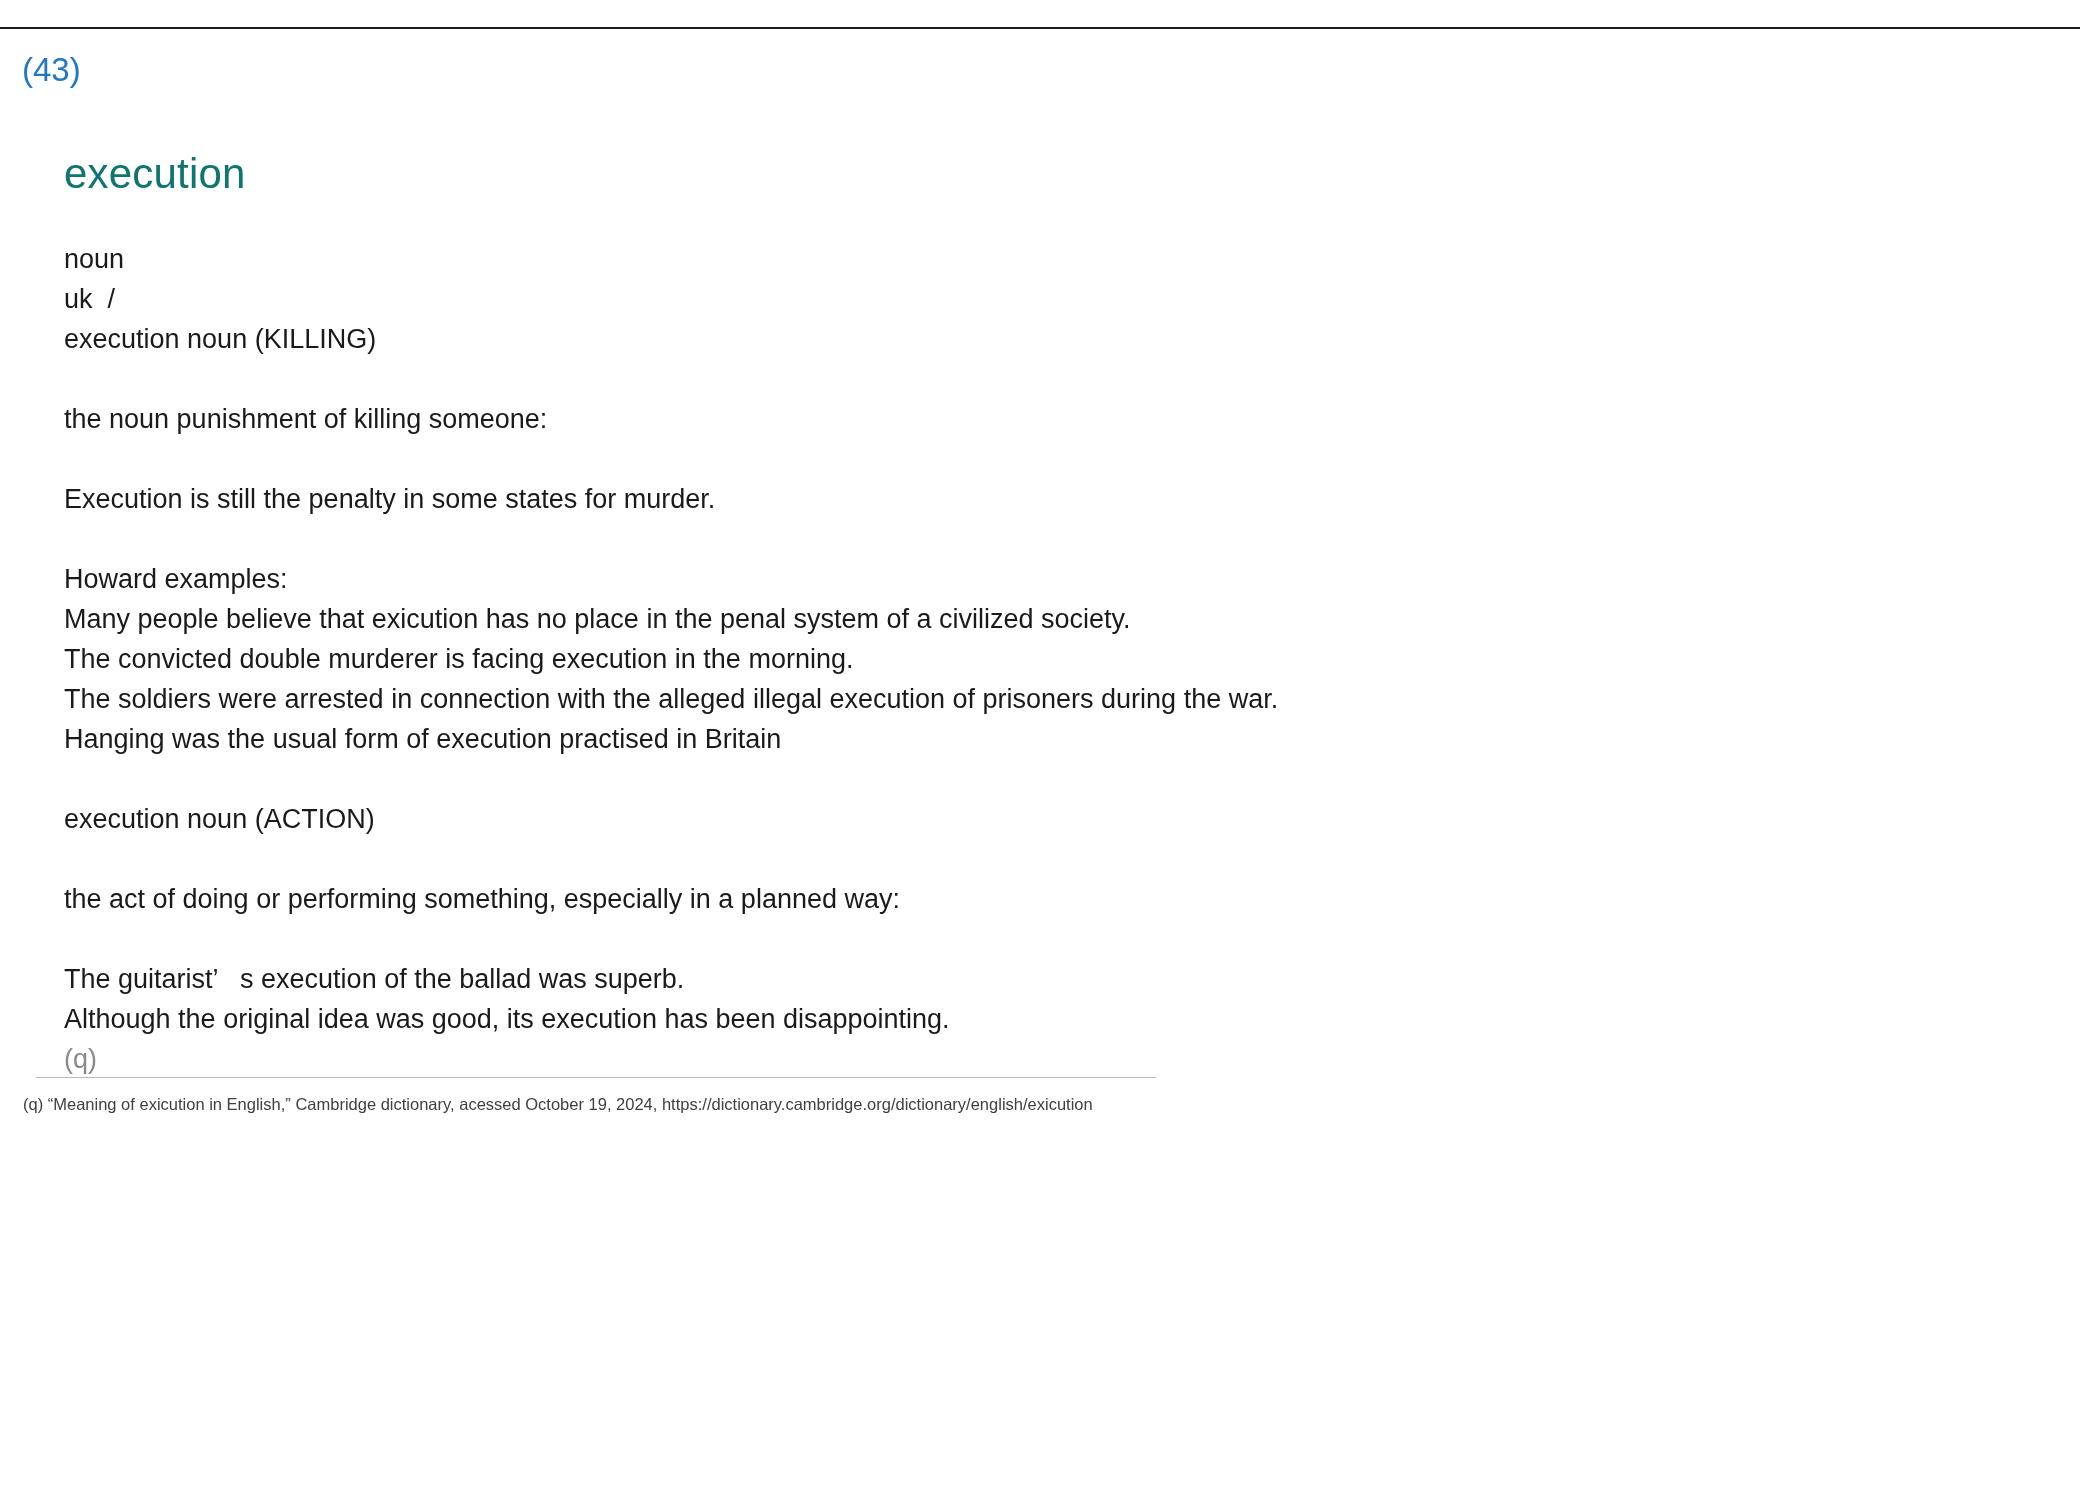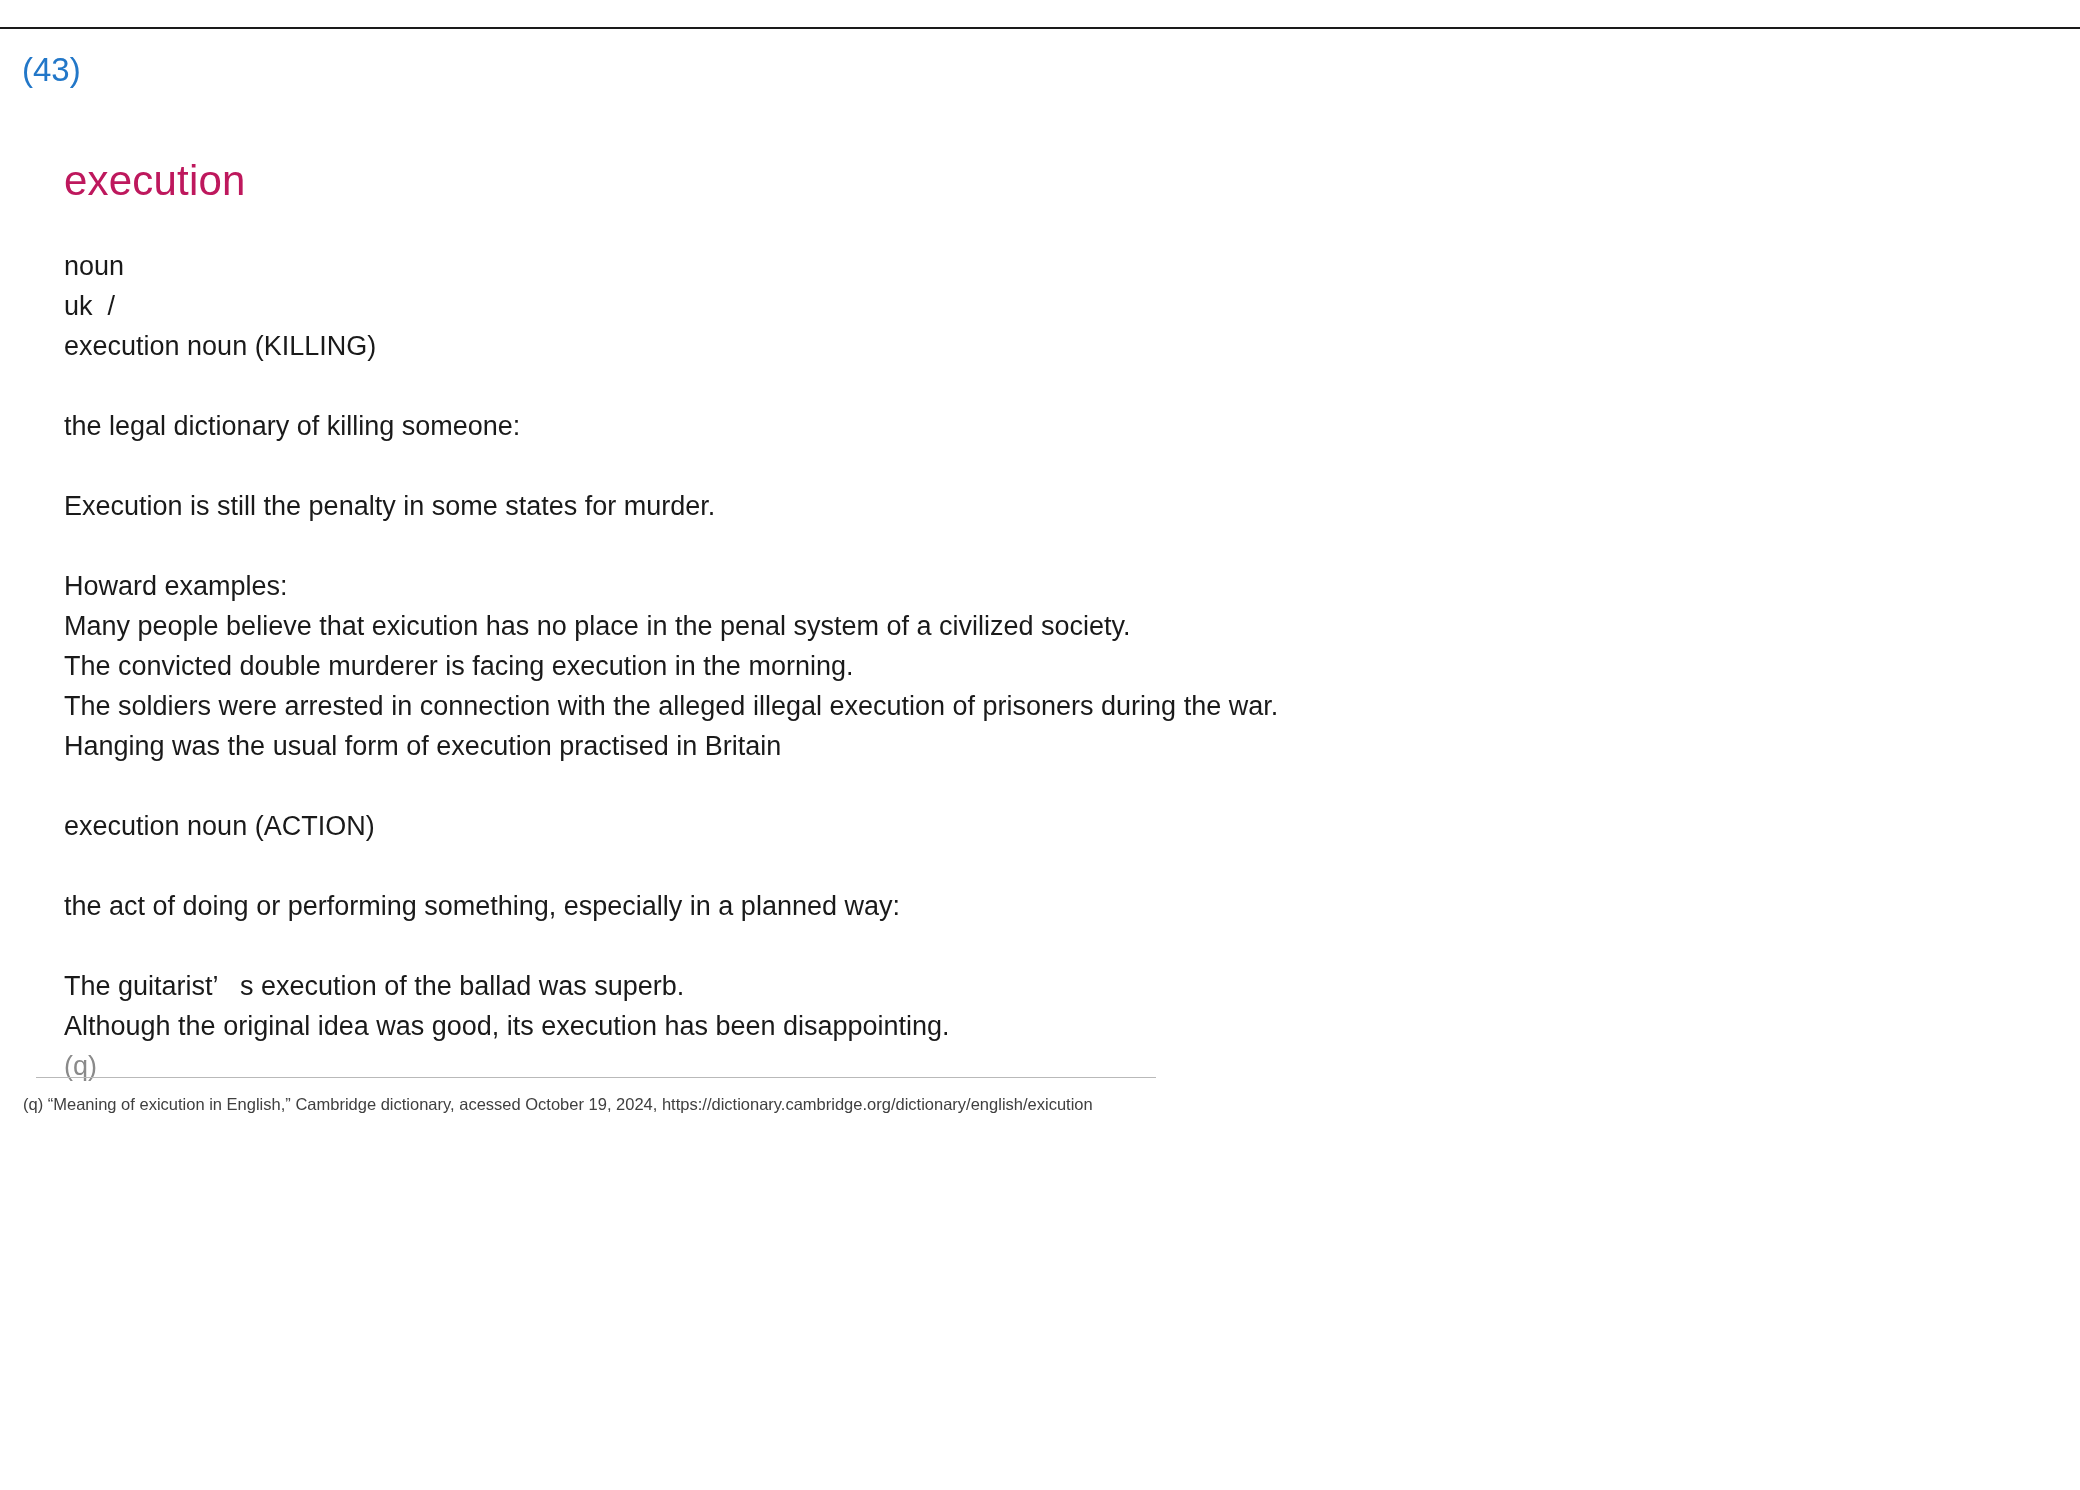--- a/index.html
+++ b/index.html
@@ -40,22 +40,22 @@
   .content {
     position: absolute;
     left: 64px;
     top: 140px;
     width: 1900px;
   }
   .headword {
     font-size: 42px;
     font-weight: 400;
     letter-spacing: 0.2px;
-    color: #be185d;
-    margin: 18px 0 42px 0;
+    color: #0f766e;
+    margin: 11px 0 42px 0;
     line-height: 1.1;
   }
   .body-text {
     font-size: 27px;
     line-height: 40px;
     color: #1a1a1a;
   }
   .block {
     margin-bottom: 40px;
   }
@@ -99,21 +99,21 @@
 
     <h1 class="headword">execution</h1>
 
     <div class="body-text block">
       <div class="line">noun</div>
       <div class="line">uk  /</div>
       <div class="line">execution noun (KILLING)</div>
     </div>
 
     <div class="body-text block">
-      <div class="line">the legal dictionary of killing someone:</div>
+      <div class="line">the noun punishment of killing someone:</div>
     </div>
 
     <div class="body-text block">
       <div class="line">Execution is still the penalty in some states for murder.</div>
     </div>
 
     <div class="body-text block">
       <div class="line">Howard examples:</div>
       <div class="line">Many people believe that exicution has no place in the penal system of a civilized society.</div>
       <div class="line">The convicted double murderer is facing execution in the morning.</div>

